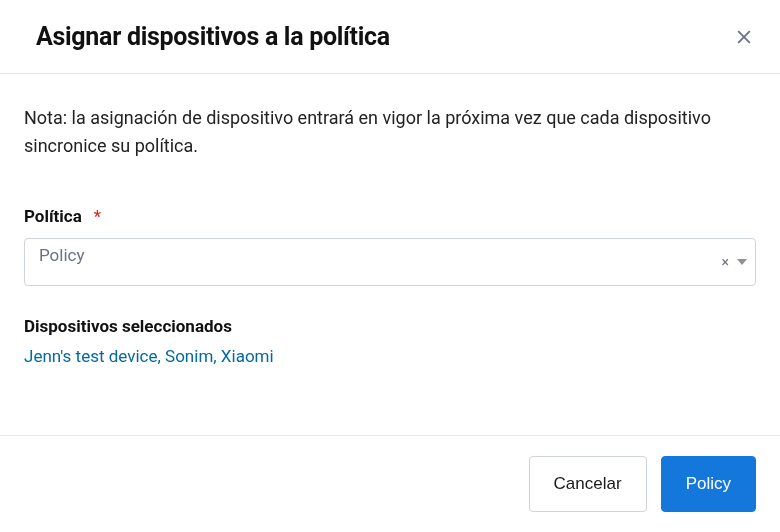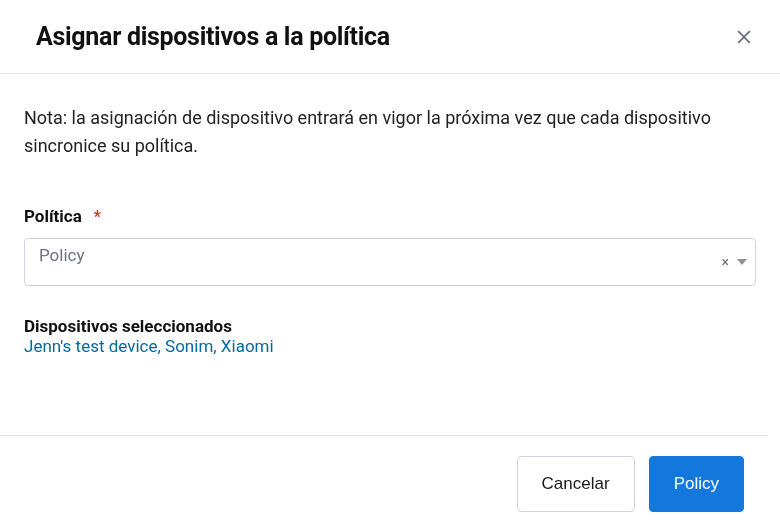--- a/index.html
+++ b/index.html
@@ -111,30 +111,31 @@
       border-left: 5px solid transparent;
       border-right: 5px solid transparent;
       border-top: 6px solid #8b8f98;
       cursor: pointer;
     }
     .subheading {
       font-size: 17px;
       font-weight: 700;
       color: #111;
       margin-top: 30px;
+      margin-bottom: 10px;
     }
     .devices-list {
       font-size: 17px;
       color: #0369a1;
     }
     .modal-footer {
       position: absolute;
       bottom: 0;
       left: 0;
-      right: 12px;
+      right: 0;
     }
     .footer-inner {
       border-top: 1px solid #e5e7eb;
       padding: 20px 24px;
       display: flex;
       justify-content: flex-end;
       gap: 14px;
     }
     .btn {
       height: 56px;

